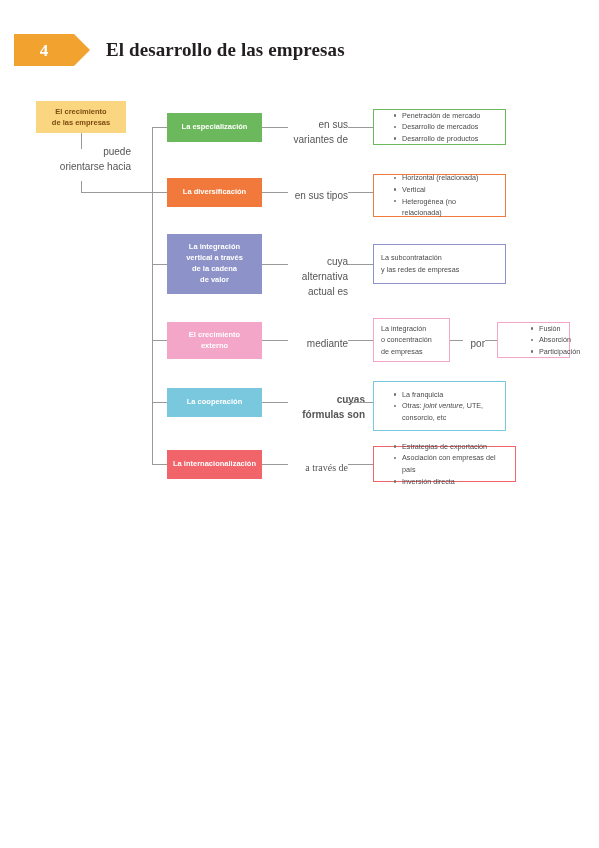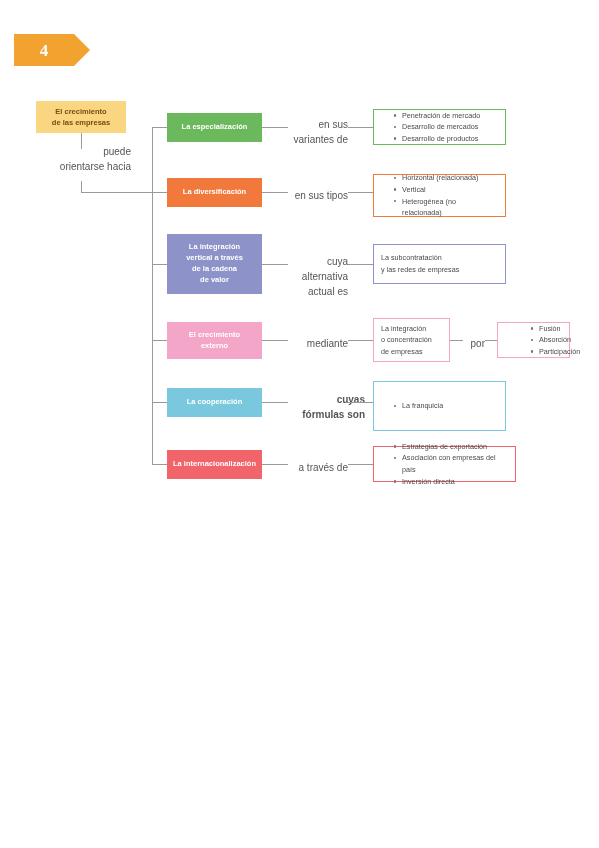--- a/index.html
+++ b/index.html
@@ -64,20 +64,21 @@
 </style>
 </head>
 <body>
 
 <div class="page">
 
   <div class="chapter-header">
     <div class="chapter-badge">
       <span class="chapter-number">4</span>
     </div>
+    <div class="chapter-title">El desarrollo de las empresas</div>
   </div>
 
   <div>
 
     <div class="rootnode plaintext" style="left:36px;top:101px;width:90px;height:32px;">El crecimiento
 de las empresas</div>
 
     <div class="vline" style="left:81px;top:133px;height:16px;"></div>
     <div class="connector-label" style="left:31px;top:144px;width:100px;">puede
 orientarse hacia</div>
@@ -156,29 +157,31 @@
     <div>
       <div class="hline" style="left:152px;top:402px;width:15px;"></div>
       <div class="node plaintext" style="left:167px;top:388px;width:95px;height:29px;background:#79C8DE;">La cooperación</div>
       <div class="hline" style="left:262px;top:402px;width:26px;"></div>
       <div class="connector-label" style="left:300px;top:392px;width:65px;font-weight:bold;">cuyas
 fórmulas son</div>
       <div class="hline" style="left:348px;top:402px;width:25px;"></div>
       <div class="listbox" style="left:373px;top:381px;width:133px;height:50px;border-color:#79C8DE;">
         <ul>
           <li>La franquicia</li>
+          <li><span>Otras: </span><i class="term">joint venture</i><span class="plaintext">, UTE,
+consorcio, etc</span></li>
         </ul>
       </div>
     </div>
 
     <div>
       <div class="hline" style="left:152px;top:464px;width:15px;"></div>
       <div class="node plaintext" style="left:167px;top:450px;width:95px;height:29px;background:#F0646A;">La internacionalización</div>
       <div class="hline" style="left:262px;top:464px;width:26px;"></div>
-      <div class="connector-label" style="left:283px;top:460px;width:65px;">a través de</div>
+      <div class="connector-label" style="left:283px;top:460px;width:65px;font-family:Liberation Serif, serif;">a través de</div>
       <div class="hline" style="left:348px;top:464px;width:25px;"></div>
       <div class="listbox" style="left:373px;top:446px;width:143px;height:36px;border-color:#F0646A;">
         <ul>
           <li>Estrategias de exportación</li>
           <li>Asociación con empresas del país</li>
           <li>Inversión directa</li>
         </ul>
       </div>
     </div>
 

